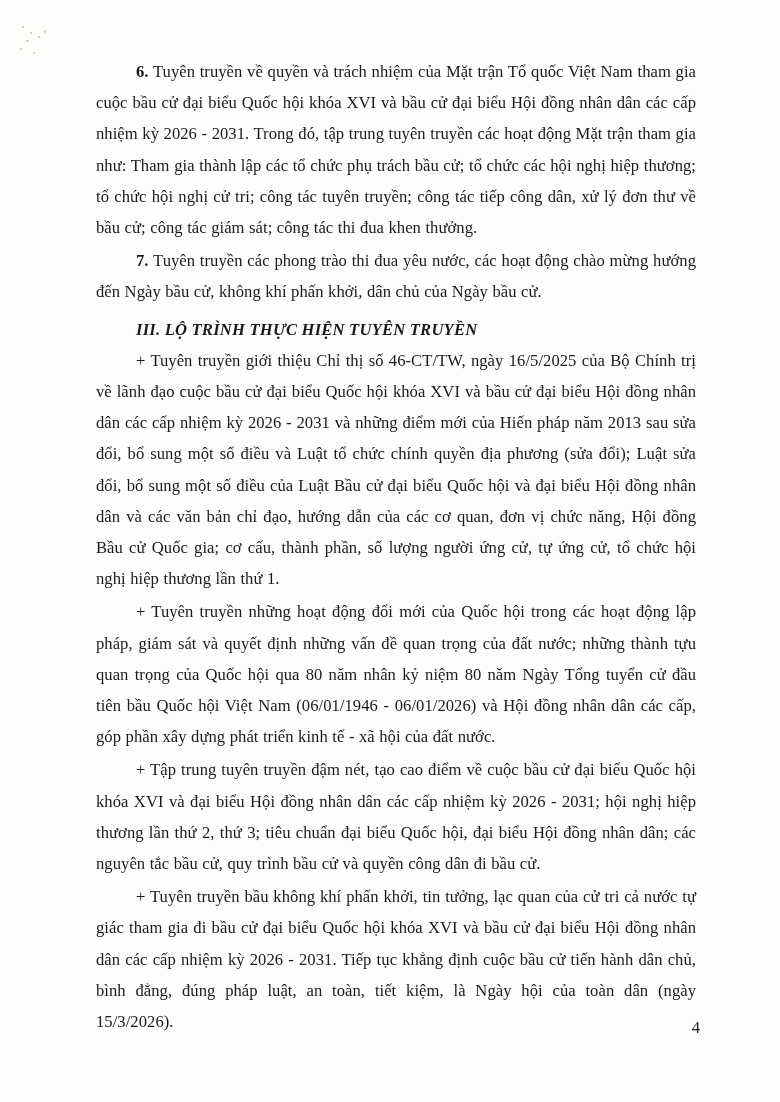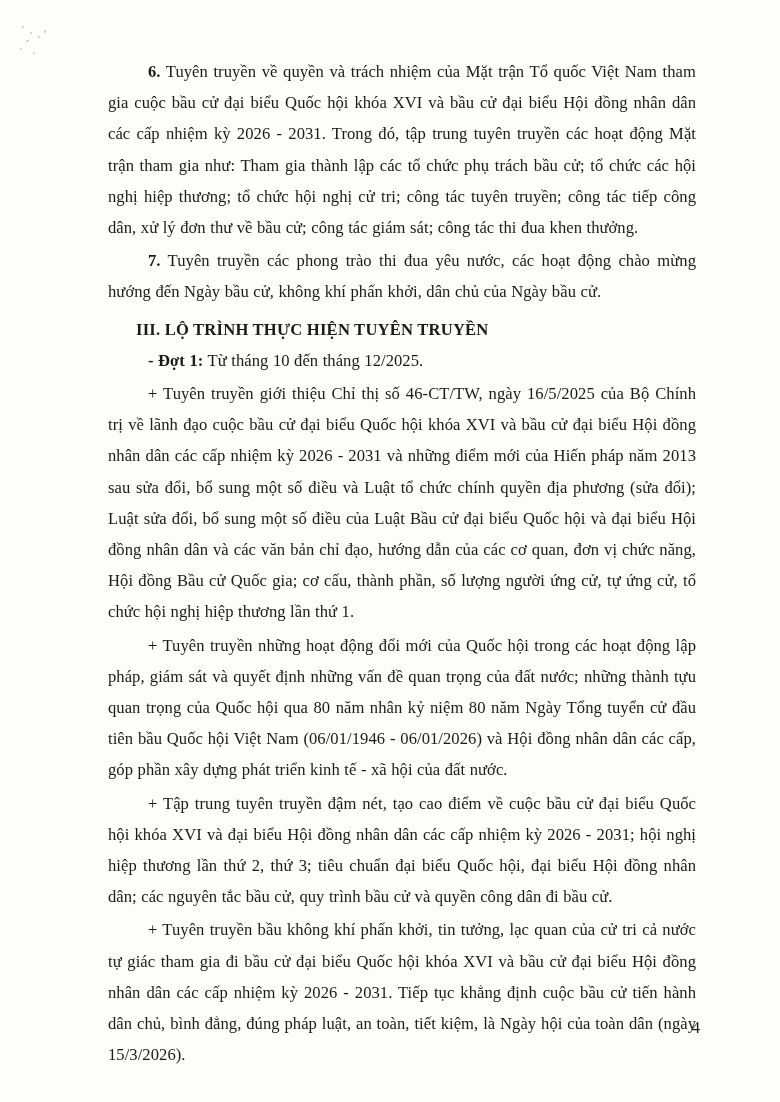--- a/index.html
+++ b/index.html
@@ -41,32 +41,32 @@
     margin: 0 0 2px 0;
     font-size: 16.6px;
     line-height: 31.2px;
     text-align: justify;
     text-indent: 0;
     letter-spacing: 0.05px;
     word-spacing: 0.3px;
   }
   p.para.indent {
     text-indent: 40px;
-    margin-left: 12px;
   }
   .b {
     font-weight: bold;
   }
   h3.heading {
     margin: 6px 0 0 0;
     font-size: 16.6px;
     line-height: 31.2px;
     font-weight: bold;
     text-indent: 40px;
     letter-spacing: 0.2px;
+    font-style: italic;
   }
   #page-number {
     position: absolute;
     right: 80px;
     top: 1018px;
     font-size: 16.6px;
     font-family: "Liberation Serif", serif;
   }
 </style>
 </head>
@@ -88,23 +88,20 @@
       <span class="b">6.</span><span> Tuyên truyền về quyền và trách nhiệm của Mặt trận Tổ quốc Việt Nam tham gia cuộc bầu cử đại biểu Quốc hội khóa XVI và bầu cử đại biểu Hội đồng nhân dân các cấp nhiệm kỳ 2026 - 2031. Trong đó, tập trung tuyên truyền các hoạt động Mặt trận tham gia như: Tham gia thành lập các tổ chức phụ trách bầu cử; tổ chức các hội nghị hiệp thương; tổ chức hội nghị cử tri; công tác tuyên truyền; công tác tiếp công dân, xử lý đơn thư về bầu cử; công tác giám sát; công tác thi đua khen thưởng.</span>
     </p>
 
     <p class="para indent">
       <span class="b">7.</span><span> Tuyên truyền các phong trào thi đua yêu nước, các hoạt động chào mừng hướng đến Ngày bầu cử, không khí phấn khởi, dân chủ của Ngày bầu cử.</span>
     </p>
 
 
     <h3 class="heading">III. LỘ TRÌNH THỰC HIỆN TUYÊN TRUYỀN</h3>
 
-    <p class="para indent">
-      <span class="b">- Đợt 1:</span><span> Từ tháng 10 đến tháng 12/2025.</span>
-    </p>
 
     <p class="para indent">+ Tuyên truyền giới thiệu Chỉ thị số 46-CT/TW, ngày 16/5/2025 của Bộ Chính trị về lãnh đạo cuộc bầu cử đại biểu Quốc hội khóa XVI và bầu cử đại biểu Hội đồng nhân dân các cấp nhiệm kỳ 2026 - 2031 và những điểm mới của Hiến pháp năm 2013 sau sửa đổi, bổ sung một số điều và Luật tổ chức chính quyền địa phương (sửa đổi); Luật sửa đổi, bổ sung một số điều của Luật Bầu cử đại biểu Quốc hội và đại biểu Hội đồng nhân dân và các văn bản chỉ đạo, hướng dẫn của các cơ quan, đơn vị chức năng, Hội đồng Bầu cử Quốc gia; cơ cấu, thành phần, số lượng người ứng cử, tự ứng cử, tổ chức hội nghị hiệp thương lần thứ 1.</p>
 
     <p class="para indent">+ Tuyên truyền những hoạt động đổi mới của Quốc hội trong các hoạt động lập pháp, giám sát và quyết định những vấn đề quan trọng của đất nước; những thành tựu quan trọng của Quốc hội qua 80 năm nhân kỷ niệm 80 năm Ngày Tổng tuyển cử đầu tiên bầu Quốc hội Việt Nam (06/01/1946 - 06/01/2026) và Hội đồng nhân dân các cấp, góp phần xây dựng phát triển kinh tế - xã hội của đất nước.</p>
 
 
     <p class="para indent">+ Tập trung tuyên truyền đậm nét, tạo cao điểm về cuộc bầu cử đại biểu Quốc hội khóa XVI và đại biểu Hội đồng nhân dân các cấp nhiệm kỳ 2026 - 2031; hội nghị hiệp thương lần thứ 2, thứ 3; tiêu chuẩn đại biểu Quốc hội, đại biểu Hội đồng nhân dân; các nguyên tắc bầu cử, quy trình bầu cử và quyền công dân đi bầu cử.</p>
 
     <p class="para indent">+ Tuyên truyền bầu không khí phấn khởi, tin tưởng, lạc quan của cử tri cả nước tự giác tham gia đi bầu cử đại biểu Quốc hội khóa XVI và bầu cử đại biểu Hội đồng nhân dân các cấp nhiệm kỳ 2026 - 2031. Tiếp tục khẳng định cuộc bầu cử tiến hành dân chủ, bình đẳng, đúng pháp luật, an toàn, tiết kiệm, là Ngày hội của toàn dân (ngày 15/3/2026).</p>
 

